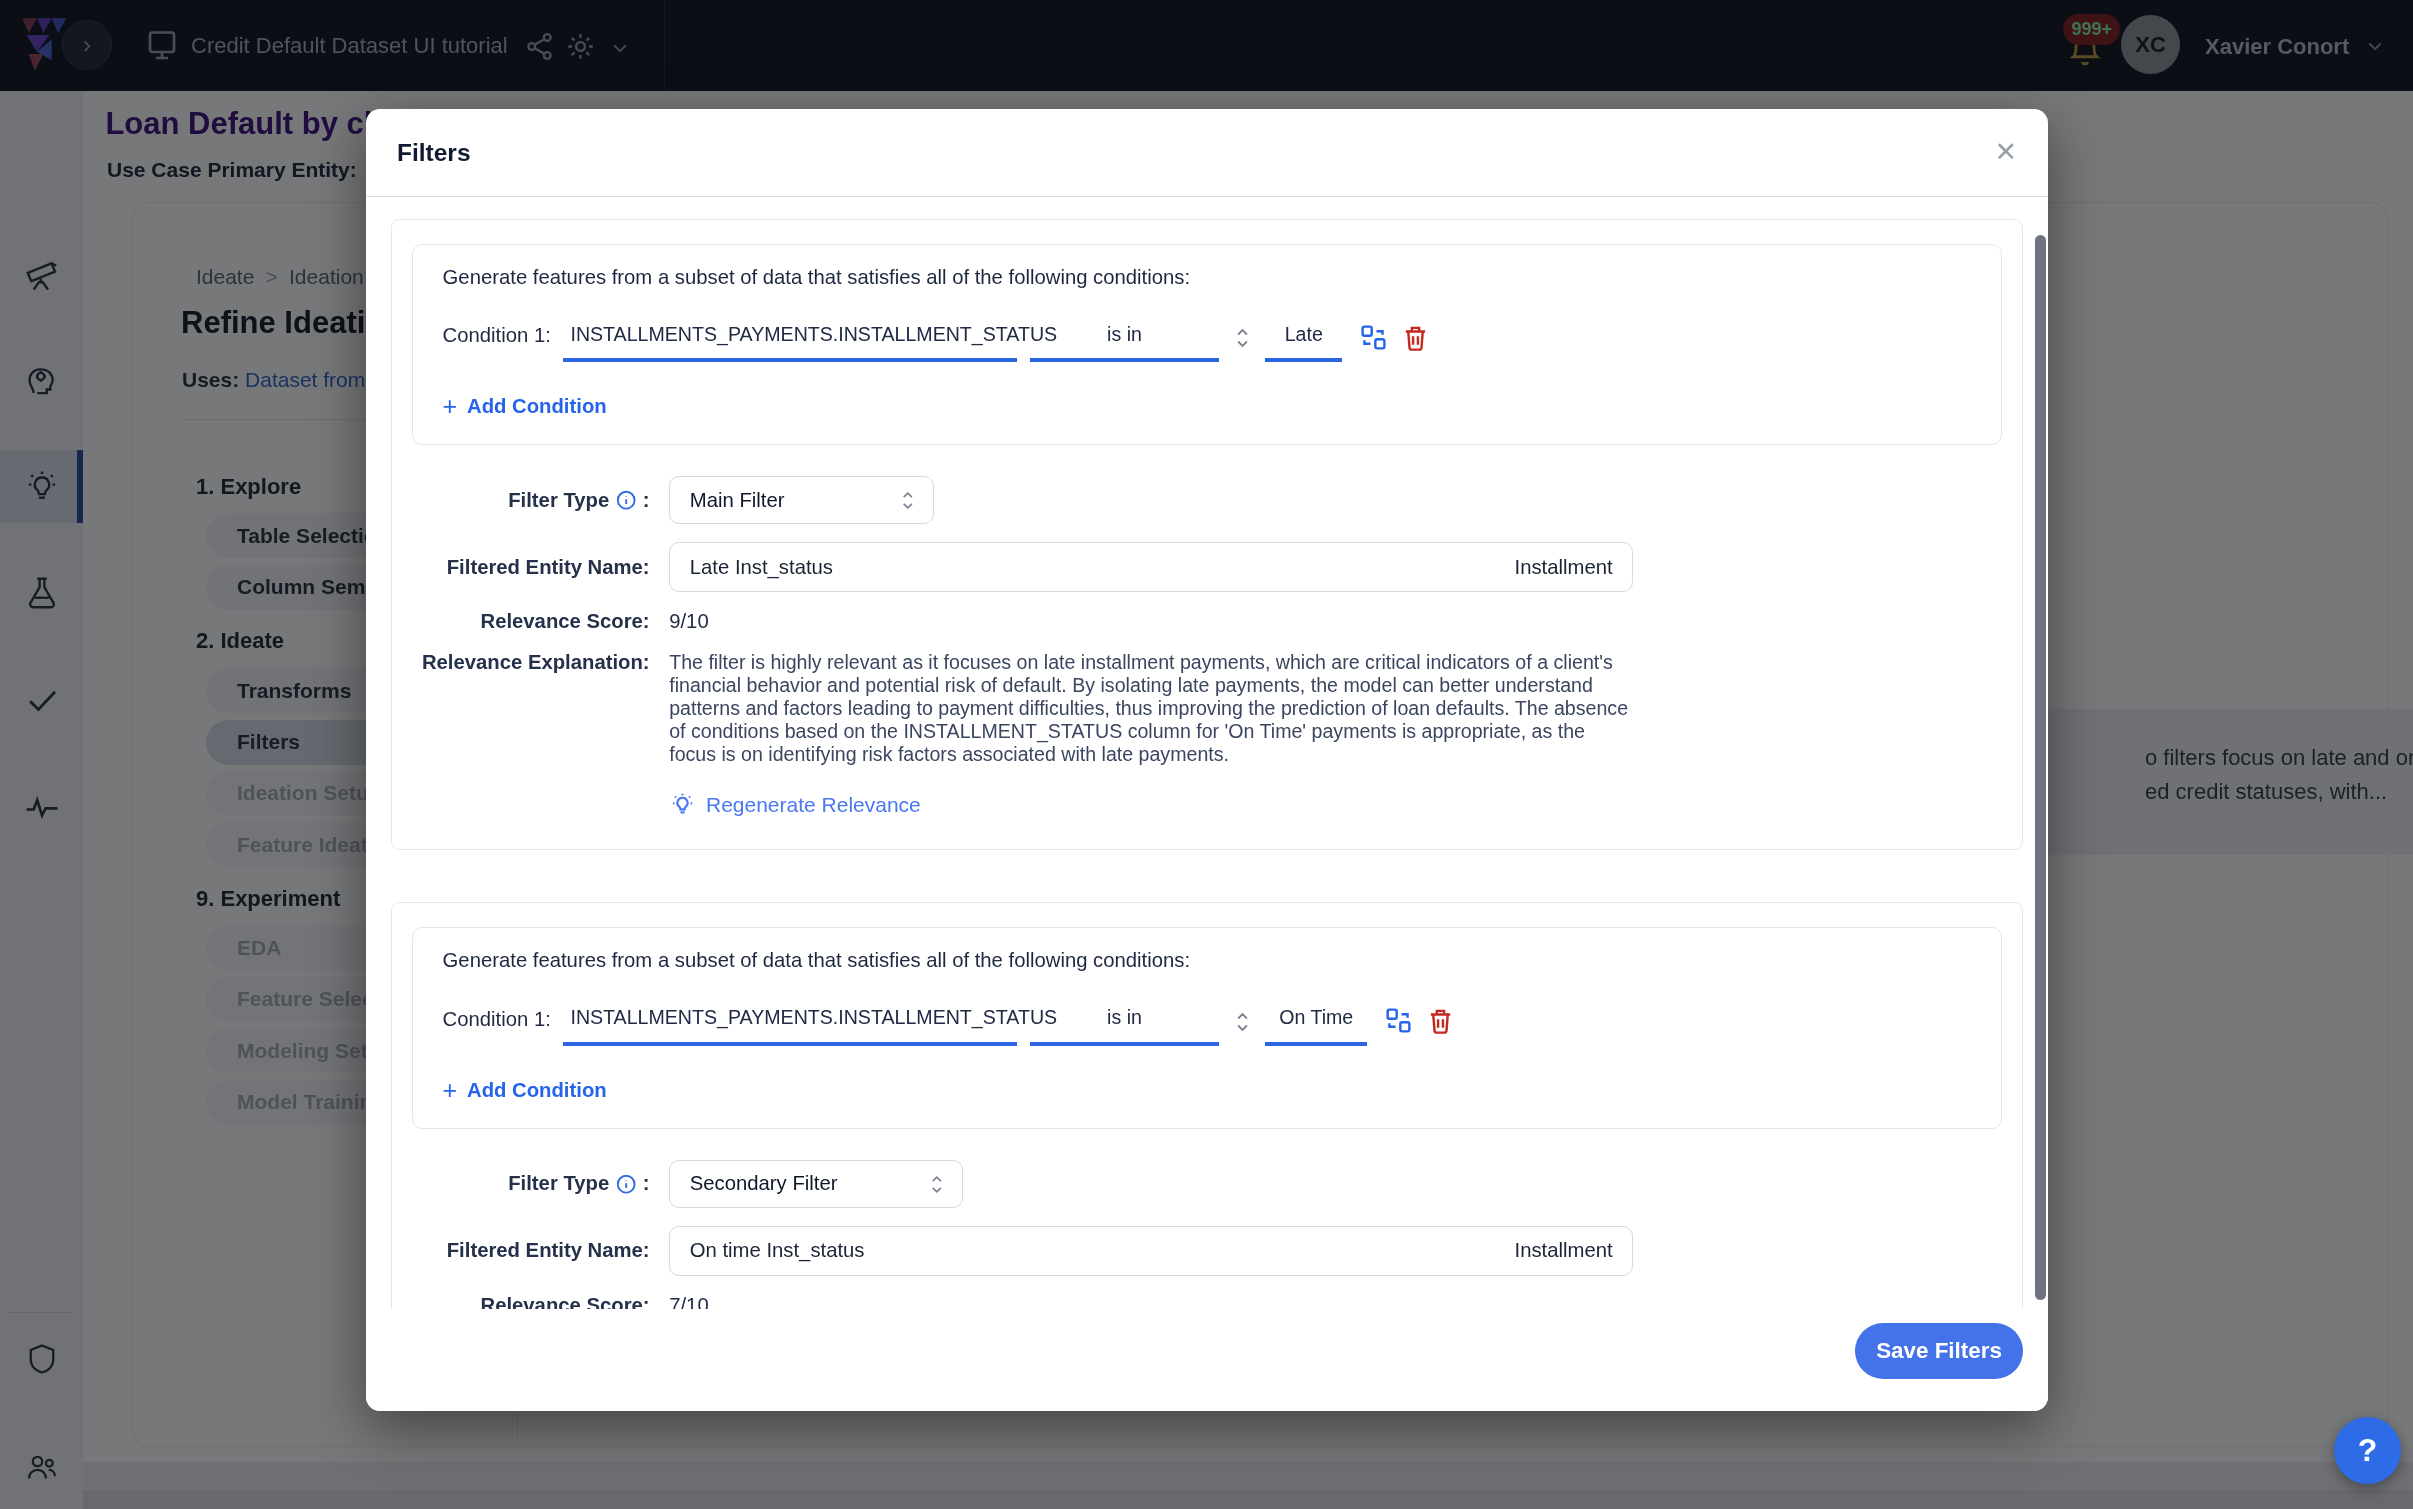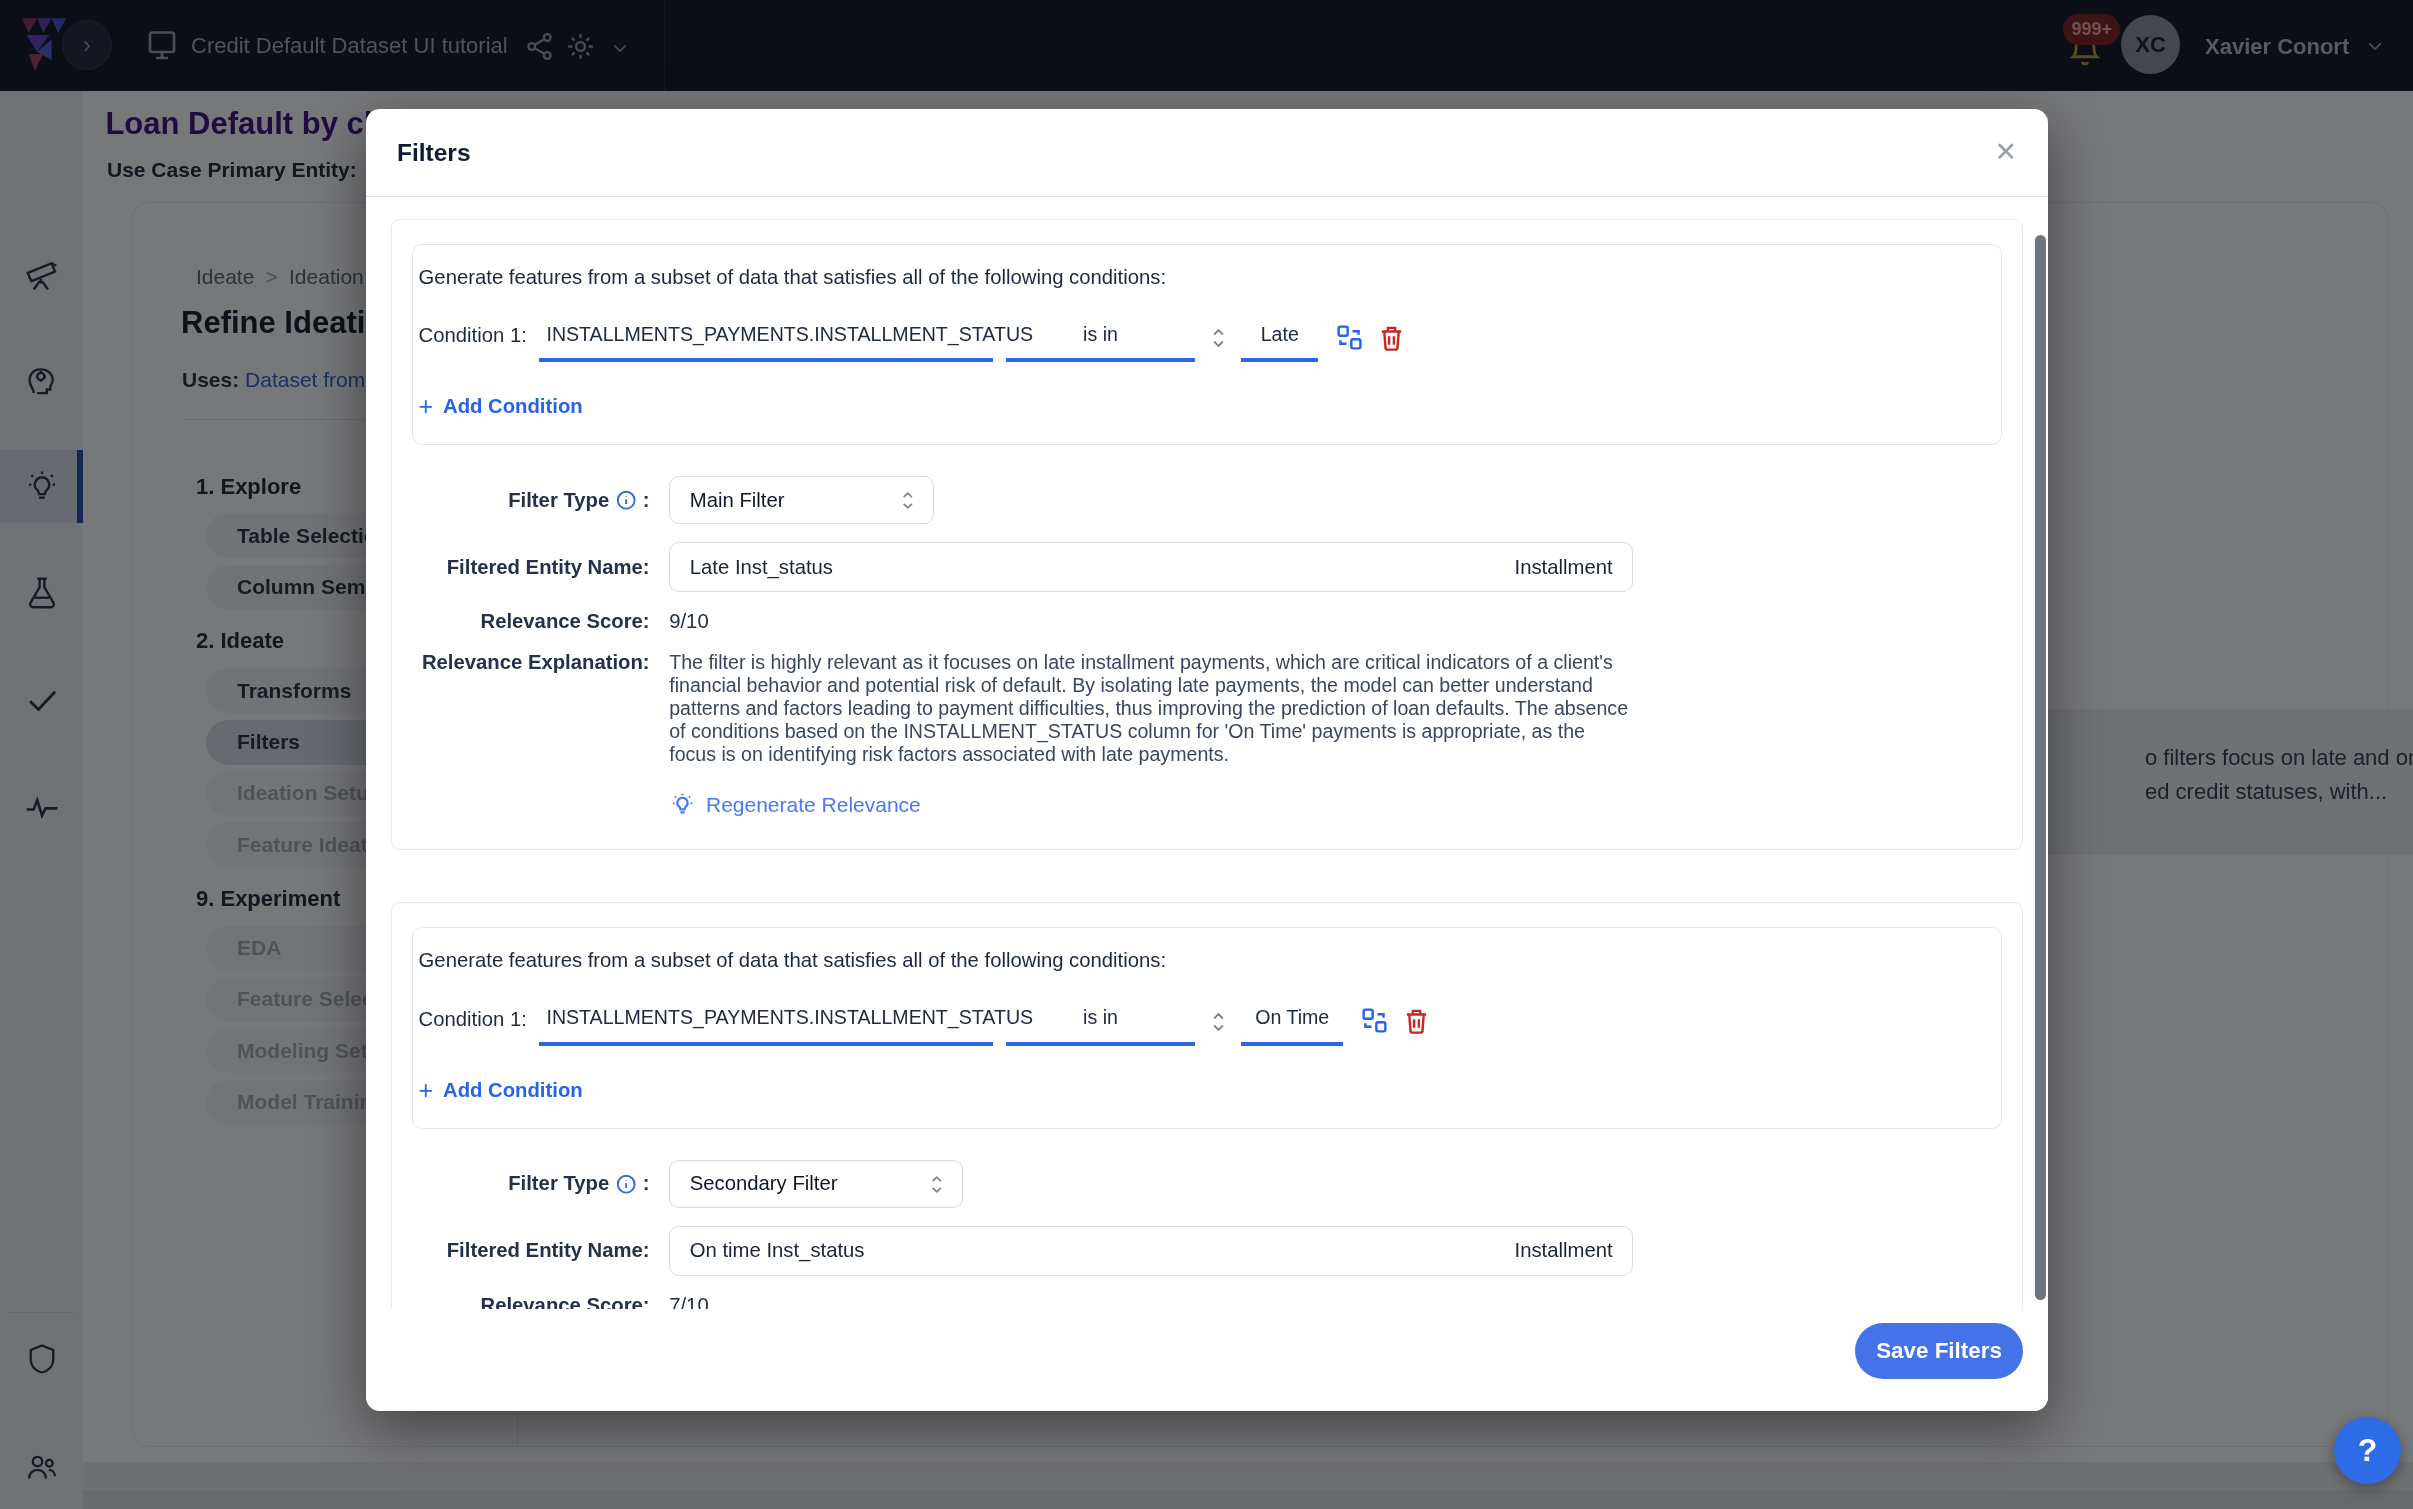--- a/index.html
+++ b/index.html
@@ -11,21 +11,21 @@
   
   .topbar{position:absolute;left:0;top:0;width:2413px;height:91px;background:#10141f;z-index:1;}
   .topbar .vdiv{position:absolute;left:664px;top:0;width:1.4px;height:91px;background:#242a3c;}
   .collapse-btn{position:absolute;left:62px;top:19.6px;width:48px;height:48px;border-radius:50%;
     background:#232838;border:1.4px solid #343b50;color:#9aa1b2;display:flex;align-items:center;justify-content:center;
     font-size:24px;}
   .proj-title{position:absolute;left:191px;top:33px;font-size:22px;font-weight:500;color:#a6adbb;white-space:nowrap;}
   .tb-icon{color:#9aa1b0;}
   .user-name{position:absolute;left:2205px;top:34px;font-size:22px;font-weight:600;color:#b6bcc7;white-space:nowrap;}
   .notif-badge{position:absolute;left:2063px;top:14px;min-width:55px;height:31px;border-radius:17px;
-    background:#7e211f;color:#fca5a5;font-size:18px;font-weight:700;display:flex;align-items:center;justify-content:center;
+    background:#7e211f;color:#86efac;font-size:18px;font-weight:700;display:flex;align-items:center;justify-content:center;
     padding:0 8.4px;box-sizing:border-box;z-index:2;}
   .avatar{position:absolute;left:2121px;top:15.4px;width:59px;height:59px;border-radius:50%;background:#8f949c;
     color:#171b26;font-size:22px;font-weight:700;display:flex;align-items:center;justify-content:center;}
 
   
   .rail{position:absolute;left:0;top:91px;width:83px;height:1418px;background:#f1f1f4;border-right:0.7px solid #e2e3e7;z-index:1;}
   .rail-item{position:absolute;left:0;width:83px;height:73px;display:flex;align-items:center;justify-content:center;color:#2a3142;}
   .rail-item.active{background:#dce1ea;}
   .rail-item.active .bar{position:absolute;right:0;top:0;width:6.3px;height:73px;background:#2c4da0;}
   .rail-div{position:absolute;left:8.4px;width:66px;height:1.4px;background:#d8dadf;}
@@ -72,21 +72,21 @@
 
   .fcard{border:0.7px solid #e5e7ec;border-radius:8.4px;overflow:hidden;background:#fff;}
   .fcard + .fcard{margin-top:52px;}
   .fcard-head{height:56px;background:#f0f1f4;border-bottom:0.7px solid #e3e5ea;display:flex;align-items:center;padding:0 18px;}
   .fcard-title{font-size:21px;font-weight:600;color:#19233b;}
   .fcard-actions{margin-left:auto;display:flex;align-items:center;gap:18px;}
   .icon-copy{color:#2563eb;}
   .icon-trash{color:#c5281c;}
   .fcard-body{padding:24px 19.6px 31px;}
 
-  .cond-box{border:1.4px solid #e3e6ea;border-radius:9.8px;padding:21px 6px 25px;margin-bottom:31px;}
+  .cond-box{border:1.4px solid #e3e6ea;border-radius:9.8px;padding:21px 30px 25px;margin-bottom:31px;}
   .cond-intro{font-size:20.3px;color:#1d2740;margin-bottom:34px;}
   .cond-row{display:flex;align-items:flex-start;gap:12.6px;}
   .cond-label{font-size:20.3px;color:#1f2940;padding-top:1.4px;white-space:nowrap;}
   .cfield{display:inline-block;text-align:center;border-bottom:4.2px solid #2b66e3;padding:0 7px 12.6px;
     font-size:19.6px;color:#202a44;white-space:nowrap;}
   .cfield.col{width:440px;}
   .cfield.op{width:175px;text-align:center;}
   .cfield.val{min-width:49px;padding:0 14px 12.6px;}
   .stepper{color:#7b8494;margin-top:1.4px;}
   .cond-icons{display:flex;align-items:flex-start;gap:12.6px;margin-left:4.2px;margin-top:0;}

